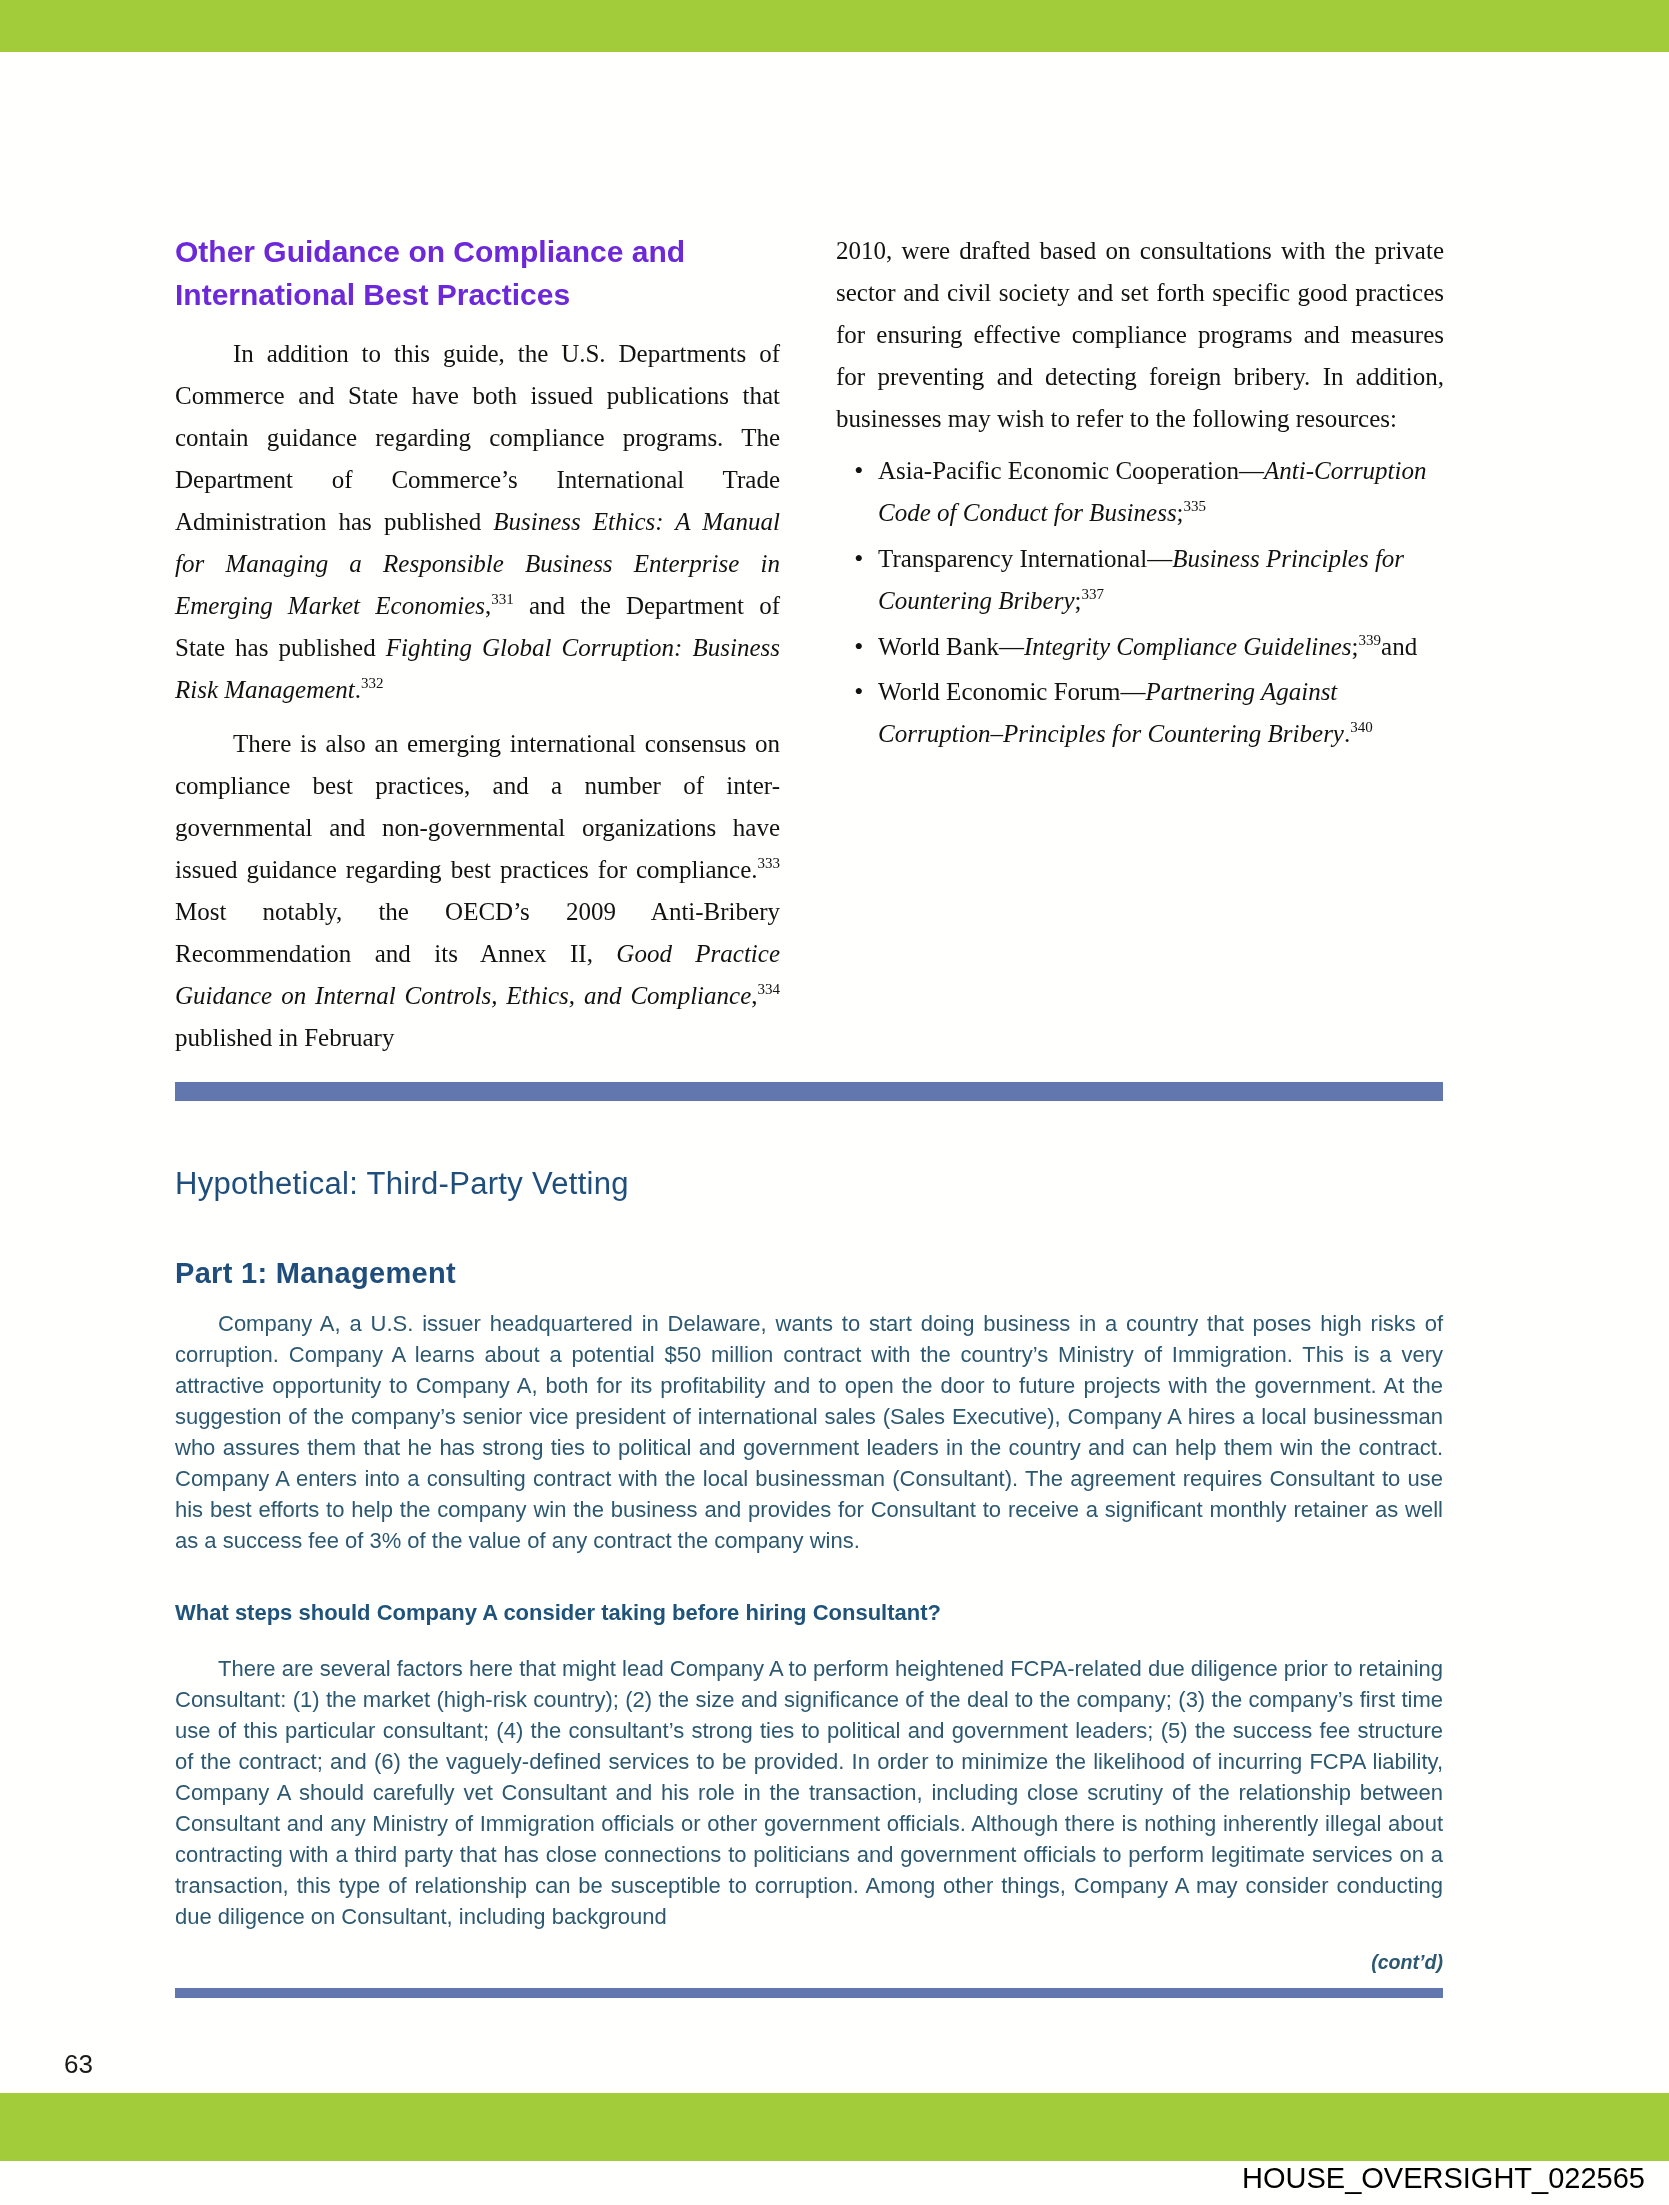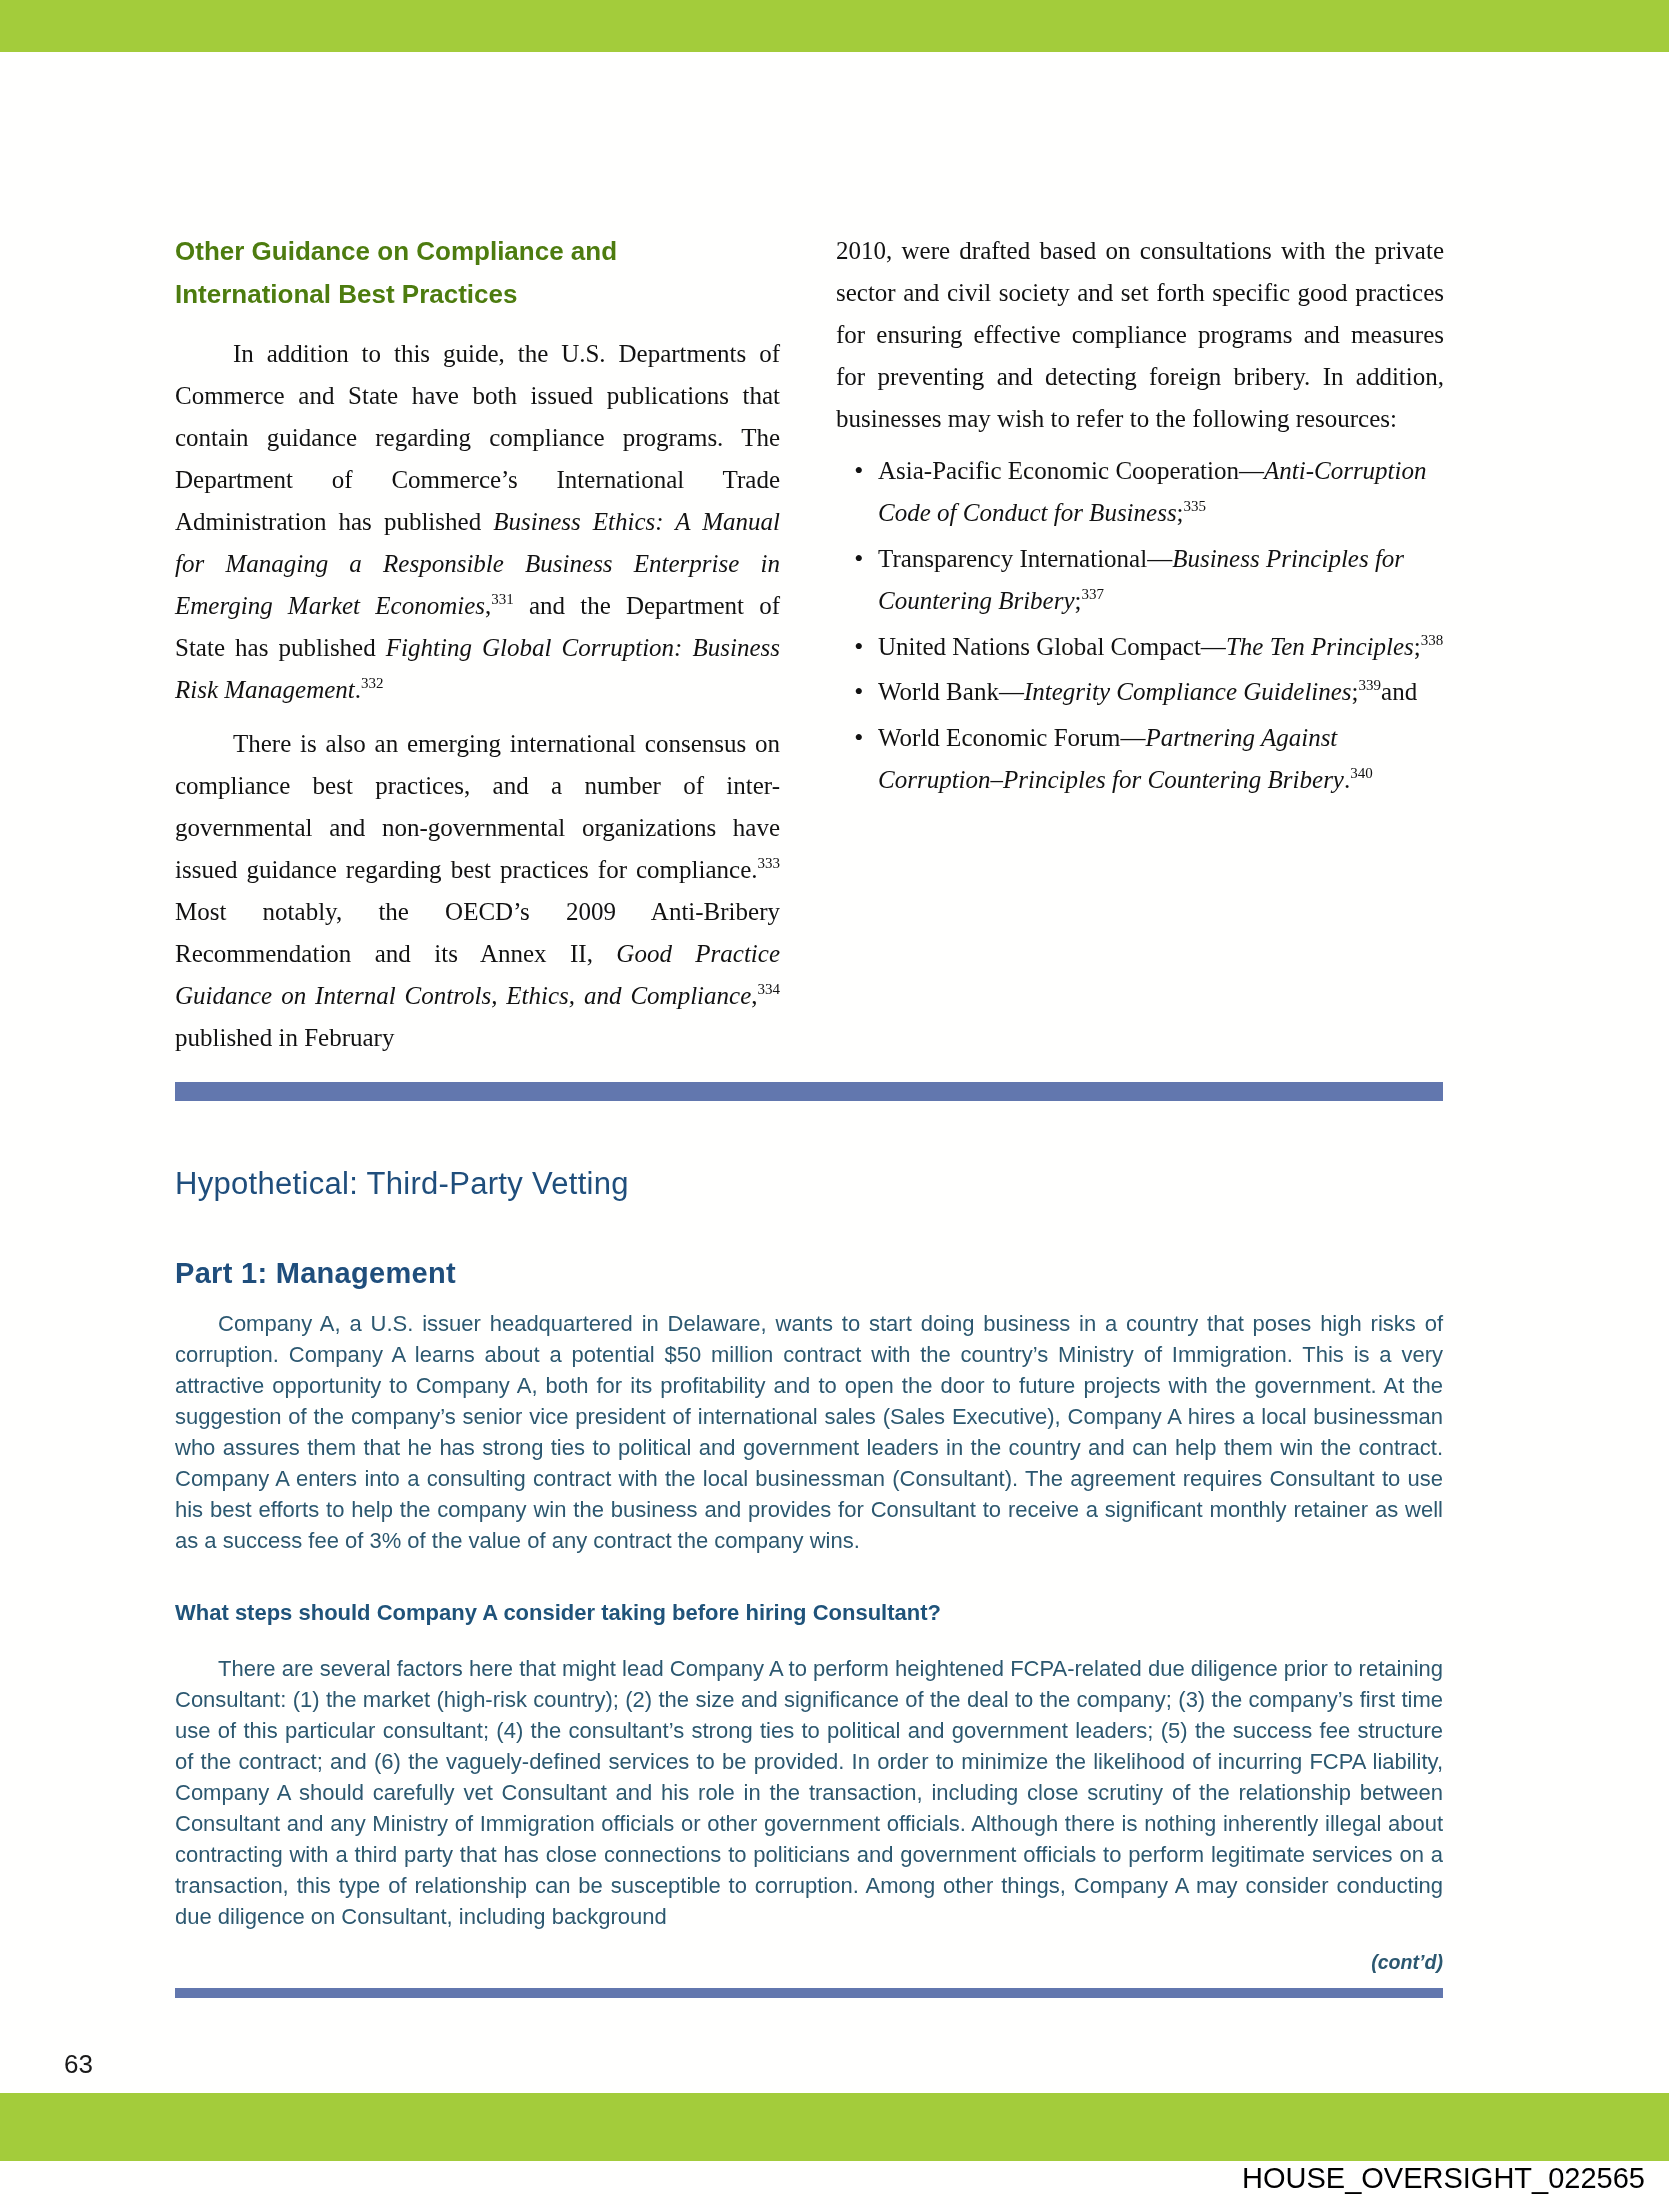--- a/index.html
+++ b/index.html
@@ -12,22 +12,22 @@
   #bar-bottom{top:2093px;height:68px;}
   .blue-bar{position:absolute;left:175px;width:1268px;background:#6277AE;}
   #bar-mid{top:1082px;height:19px;}
   #bar-box-end{top:1988px;height:9.8px;}
 
   
   #columns{position:absolute;left:175px;top:230px;width:1270px;display:flex;gap:56px;}
   .col{flex:0 0 auto;}
   #col-left{width:605px;}
   #col-right{width:608px;}
-  #guidance-heading{font-family:"Liberation Sans",sans-serif;color:#4d7c0f;
-        font-size:26px;line-height:43px;font-weight:600;letter-spacing:0px;
+  #guidance-heading{font-family:"Liberation Sans",sans-serif;color:#6d28d9;
+        font-size:30px;line-height:43px;font-weight:600;letter-spacing:0px;
         margin:0 0 17px 0;width:589px;}
   .serif-para{font-family:"Liberation Serif",serif;color:#121212;font-size:25px;
         line-height:42px;text-align:justify;margin:0;}
   .serif-para.indent{text-indent:58px;}
   .serif-para + .serif-para{margin-top:11.8px;}
   .serif-para sup,.bullet-list sup{font-size:15px;line-height:0;vertical-align:9.8px;}
   #bullets{list-style:none;margin:9.8px 0 0 0;padding:0;
         font-family:"Liberation Serif",serif;color:#121212;font-size:25px;line-height:42px;}
   #bullets li{position:relative;padding-left:42px;margin-bottom:3.9px;text-align:left;}
   #bullets li::before{content:"\2022";position:absolute;left:18.3px;top:0;
@@ -63,21 +63,20 @@
     <div id="col-left" class="col">
       <h2 id="guidance-heading">Other Guidance on Compliance and International Best Practices</h2>
       <p class="serif-para indent"><span>In addition to this guide, the U.S. Departments of Commerce and State have both issued publications that contain guidance regarding compliance programs. The Department of Commerce’s International Trade Administration has published </span><i>Business Ethics: A Manual for Managing a Responsible Business Enterprise in Emerging Market Economies</i><span>,</span><sup>331</sup><span> and the Department of State has published </span><i>Fighting Global Corruption: Business Risk Management</i><span>.</span><sup>332</sup></p>
       <p class="serif-para indent"><span>There is also an emerging international consensus on compliance best practices, and a number of inter-governmental and non-governmental organizations have issued guidance regarding best practices for compliance.</span><sup>333</sup><span> Most notably, the OECD’s 2009 Anti-Bribery Recommendation and its Annex II, </span><i>Good Practice Guidance on Internal Controls, Ethics, and Compliance</i><span>,</span><sup>334</sup><span> published in February</span></p>
     </div>
     <div id="col-right" class="col">
       <p class="serif-para"><span>2010, were drafted based on consultations with the private sector and civil society and set forth specific good practices for ensuring effective compliance programs and measures for preventing and detecting foreign bribery. In addition, businesses may wish to refer to the following resources:</span></p>
       <ul id="bullets" class="bullet-list">
         <li><span>Asia-Pacific Economic Cooperation—</span><i>Anti-Corruption Code of Conduct for Business</i><span>;</span><sup>335</sup></li>
         <li><span>Transparency International—</span><i>Business Principles for Countering Bribery</i><span>;</span><sup>337</sup></li>
-        <li><span>United Nations Global Compact—</span><i>The Ten Principles</i><span>;</span><sup>338</sup></li>
         <li><span>World Bank—</span><i>Integrity Compliance Guidelines</i><span>;</span><sup>339</sup><span>and</span></li>
         <li><span>World Economic Forum—</span><i>Partnering Against Corruption–Principles for Countering Bribery</i><span>.</span><sup>340</sup></li>
       </ul>
     </div>
   </div>
 
   <div id="bar-mid" class="blue-bar"></div>
 
   <h1 id="hypo-title">Hypothetical: Third-Party Vetting</h1>
   <h2 id="hypo-part">Part 1: Management</h2>

